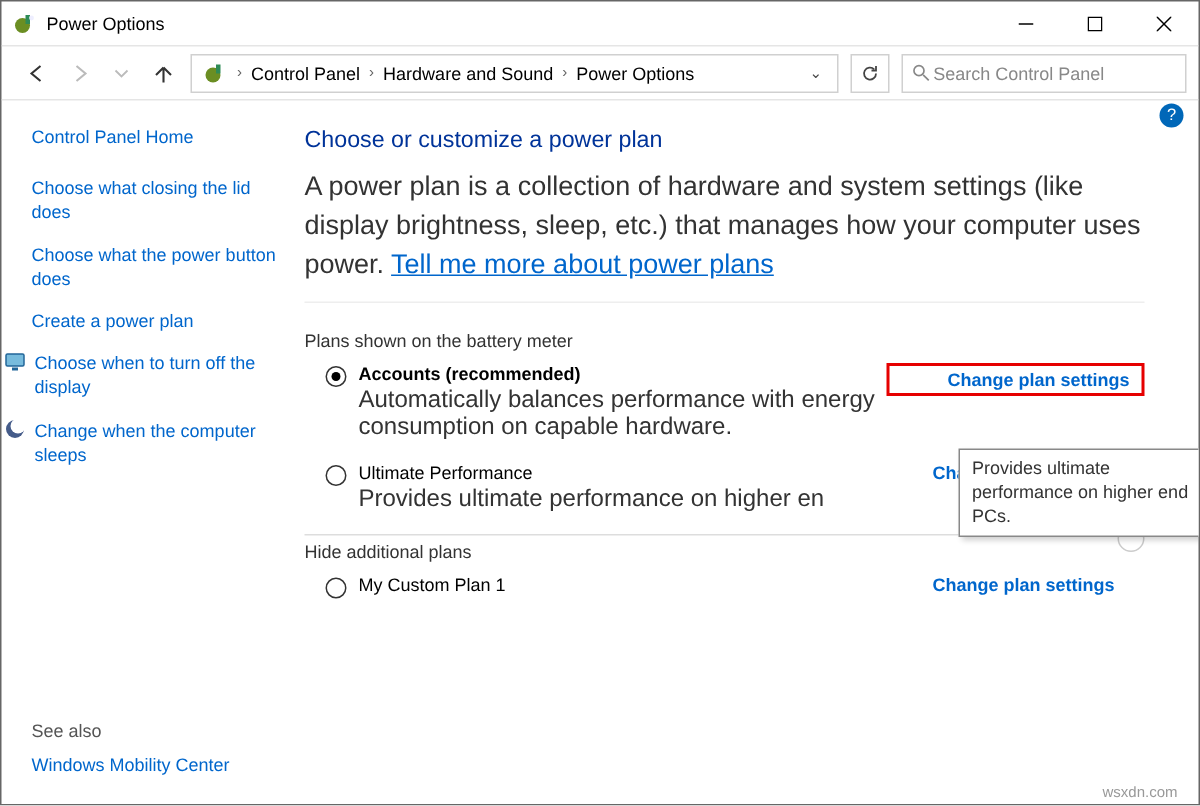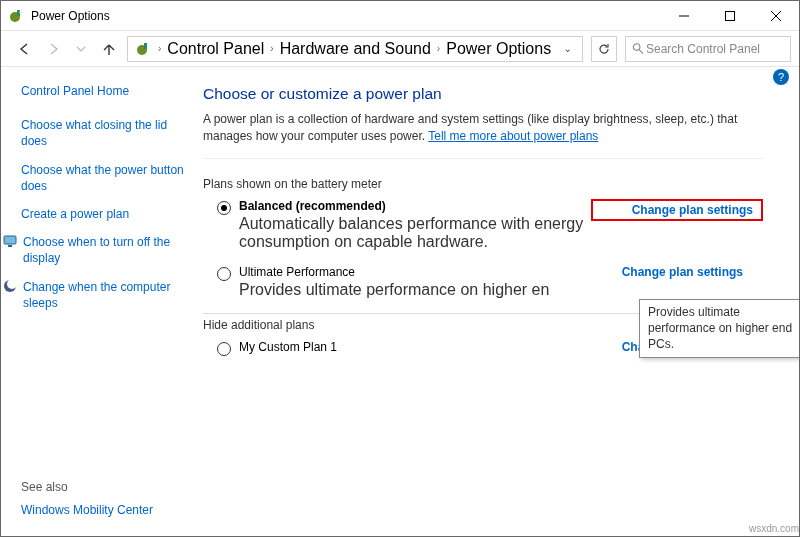--- a/index.html
+++ b/index.html
@@ -8,54 +8,54 @@
   .titlebar { display: flex; align-items: center; height: 30px; border-bottom: 1px solid #e5e5e5; }
   .titlebar .icon { width: 16px; height: 16px; margin: 0 6px 0 8px; }
   .titlebar .title { flex: 1; font-size: 12px; color: #000; }
   .winbtns { display: flex; }
   .winbtn { width: 46px; height: 30px; display: flex; align-items: center; justify-content: center; }
   .navbar { display: flex; align-items: center; height: 36px; padding: 0 8px 0 14px; gap: 8px; border-bottom: 1px solid #e5e5e5; }
   .navarrow { width: 20px; height: 20px; display:flex; align-items:center; justify-content:center; color:#555; }
   .navarrow.disabled { color: #bbb; }
   .crumbbox { flex: 1; display: flex; align-items: center; border: 1px solid #d0d0d0; height: 26px; padding: 0 4px; }
   .crumbicon { width: 16px; height: 16px; margin: 0 4px; }
-  .crumb { font-size: 16px; color: #000; padding: 0 4px; }
+  .crumb { font-size: 12px; color: #000; padding: 0 4px; }
   .crumbsep { color: #666; font-size: 10px; padding: 0 2px; }
   .crumb-drop { margin-left: auto; color:#444; font-size:10px; padding-right:6px; }
   .refresh { width: 26px; height: 26px; border: 1px solid #d0d0d0; display:flex; align-items:center; justify-content:center; color:#444; }
-  .searchbox { width: 166px; height: 26px; border: 1px solid #d0d0d0; display:flex; align-items:center; padding:0 6px; color:#777; }
+  .searchbox { width: 190px; height: 26px; border: 1px solid #d0d0d0; display:flex; align-items:center; padding:0 6px; color:#777; }
   .searchbox input { border: none; outline: none; font-size: 12px; color:#333; width: 100%; background: transparent; }
   .searchbox input::placeholder { color:#888; }
   .helpcircle { position:absolute; top:68px; right:10px; width:16px; height:16px; border-radius:50%; background:#0067b8; color:#fff; font-size:11px; display:flex; align-items:center; justify-content:center; }
   .body { display:flex; height: calc(100% - 66px); }
   .sidebar { width: 190px; padding: 16px 6px 10px 20px; display:flex; flex-direction:column; }
   .sidebar-link { color:#0066cc; font-size:12px; margin-bottom: 12px; cursor: pointer; line-height: 1.35; }
   .sidebar-link.withicon { display:flex; gap:6px; margin-left:-18px; }
   .sidebar-link.withicon span { flex:1; }
   .sidebar-spacer { flex:1; }
   .sidebar-sub { color:#555; font-size:12px; margin-bottom:8px; }
   .main { flex:1; padding: 14px 36px 0 12px; position:relative; }
   .heading { color:#003399; font-size:15.5px; margin: 4px 0 8px 0; }
-  .desc { font-size:12px; color:#333; line-height:1.45; margin-bottom:12px; }
+  .desc { font-size:18px; color:#333; line-height:1.45; margin-bottom:12px; }
   .desc a { color:#0066cc; text-decoration: underline; }
   .section-label { font-size:12px; color:#333; margin:6px 0 2px 0; padding-top:4px; }
   .section-header-row { display:flex; }
   .section-header-row .section-label { flex:1; border-top:1px solid #ddd; }
   .expand-btn { width:18px; height:18px; border:1px solid #ccc; border-radius:50%; display:flex; align-items:center; justify-content:center; font-size:10px; color:#555; margin-left:6px; }
   .plan-row { display:flex; align-items:flex-start; padding: 6px 0 0 14px; }
   .plan-radio { width:14px; height:14px; border:1px solid #333; border-radius:50%; margin-top:2px; margin-right:8px; display:flex; align-items:center; justify-content:center; }
   .plan-radio.checked::after { content:""; width:6px; height:6px; background:#000; border-radius:50%; }
   .plan-text { flex:1; }
   .plan-name { font-size:12px; }
   .plan-name.bold { font-weight:600; }
   .plan-sub { font-size:16px; color:#333; margin-top:2px; margin-bottom:8px; }
   .plan-link { color:#0066cc; font-size:12px; cursor:pointer; white-space:nowrap; margin-left:8px;font-weight:bold; }
   .highlight { border:2px solid #e60000; padding:2px 8px; display:flex; justify-content:flex-end; width:172px; }
   .tooltip { position:absolute; top:232px; left:448px; border:1px solid #888; background:#fff; padding:4px 8px; font-size:12px; color:#333; box-shadow:2px 2px 4px rgba(0,0,0,0.2); line-height:1.35; width:176px; }
-  .watermark { position:absolute; bottom:2px; right:0; font-size:10px; color:#999; }
+  .watermark { position:absolute; bottom:2px; right:14px; font-size:10px; color:#999; }
   svg { display:block; }
 </style>
 </head>
 <body>
 
 <div class="window">
 
   <div class="titlebar">
     <span class="icon">
       <svg width="16" height="16" viewBox="0 0 16 16">
@@ -169,21 +169,21 @@
       <div class="heading">Choose or customize a power plan</div>
       <div class="desc">
         <span>A power plan is a collection of hardware and system settings (like display brightness, sleep, etc.) that manages how your computer uses power. </span><a href="#">Tell me more about power plans</a>
       </div>
 
       <div class="section-label" style="border-top:1px solid #eee; padding-top:18px;">Plans shown on the battery meter</div>
 
       <div class="plan-row">
         <div class="plan-radio checked"></div>
         <div class="plan-text">
-          <div class="plan-name bold">Balanced (recommended)</div>
+          <div class="plan-name bold">Accounts (recommended)</div>
           <div class="plan-sub">Automatically balances performance with energy consumption on capable hardware.</div>
         </div>
         <div class="highlight">
           <span class="plan-link">Change plan settings</span>
         </div>
       </div>
 
       <div class="plan-row">
         <div class="plan-radio"></div>
         <div class="plan-text">

